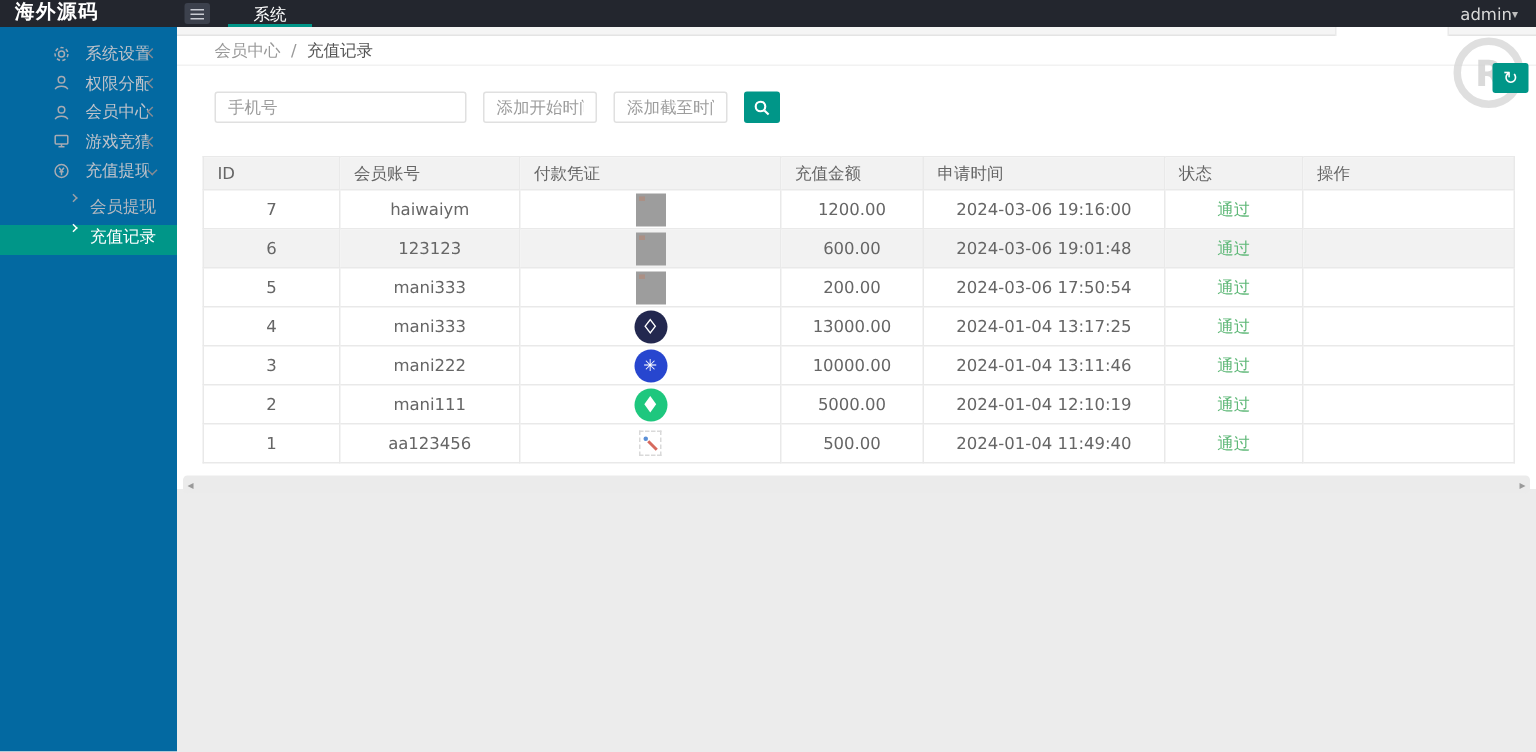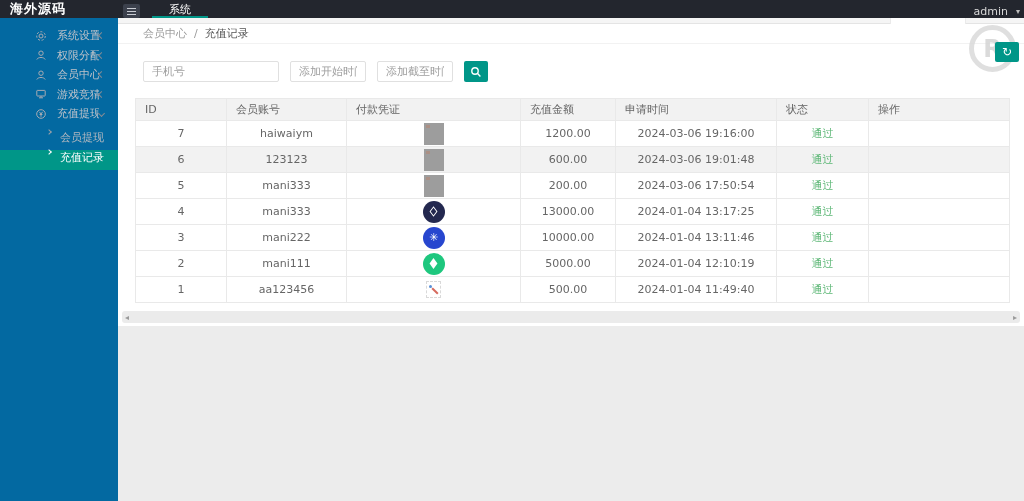--- a/index.html
+++ b/index.html
@@ -2,29 +2,29 @@
 <html><head>
 <meta charset="utf-8">
 <style>
   *{margin:0;padding:0;box-sizing:border-box}
   html,body{width:1024px;height:501px}
   body{position:relative;overflow:hidden;background:#ececec;
        font-family:"DejaVu Sans","Liberation Sans",sans-serif;font-size:12px;color:#666}
 
   
   .topbar{position:absolute;top:0;left:0;width:1024px;height:18px;background:#23262e;
-          display:flex;align-items:flex-end;z-index:6}
+          display:flex;align-items:center;z-index:6}
   .logo{width:118px;padding-left:10px;color:#fff;font-size:13px;font-weight:bold;letter-spacing:1px;line-height:18px}
   .burger{width:17px;height:14px;margin-left:5px;background:#3c414d;border-radius:2px;
           display:flex;align-items:center;justify-content:center;cursor:pointer}
   .burger i{display:block;width:9px;height:1px;background:#c9ccd3;box-shadow:0 -3px 0 #c9ccd3,0 3px 0 #c9ccd3}
   .topnav{position:relative;height:18px;display:flex;align-items:center;margin-left:12px;
           padding:0 17px;color:#fff;font-size:11px;cursor:pointer}
   .topnav::after{content:"";position:absolute;left:0;right:0;bottom:0;height:2px;background:#009688}
-  .adminbox{margin-left:auto;padding-right:4px;display:flex;align-items:center;gap:8px;
+  .adminbox{margin-left:auto;padding-right:12px;display:flex;align-items:center;gap:0;
             color:#d8d8d8;font-size:11px;cursor:pointer}
   .caret{font-size:8px;color:#bdbdbd}
 
   
   .sidebar{position:absolute;top:18px;left:0;bottom:0;width:118px;background:#0369a1;padding-top:8px;z-index:5}
   .side-item{height:19.5px;display:flex;align-items:center;padding:0 14px 0 35px;
              color:#c0c3ca;font-size:11px;cursor:pointer}
   .side-item svg{margin-right:10px;flex:none}
   .side-item .lbl{flex:1;white-space:nowrap;overflow:hidden}
   .chev{width:5px;height:5px;border-left:1px solid #878b93;border-bottom:1px solid #878b93;
@@ -50,27 +50,27 @@
               padding-left:25px;font-size:11px;color:#999;border-bottom:1px solid #f2f2f2}
   .crumb-cur{color:#555}
   .content{background:#fff;height:282px;position:relative}
 
   
   .searchbar{display:flex;align-items:center;gap:11px;padding:17px 0 0 25px}
   .searchbar input{height:21px;border:1px solid #e0e0e0;border-radius:2px;padding:0 8px;
                    font-size:11px;color:#666;outline:none;background:#fff;
                    font-family:"DejaVu Sans","Liberation Sans",sans-serif}
   .searchbar input::placeholder{color:#9d9d9d}
-  .in-phone{width:136px}
+  .in-phone{width:168px}
   .in-date{width:76px}
   .search-btn{width:24px;height:21px;background:#009688;border:none;border-radius:2px;
               display:flex;align-items:center;justify-content:center;cursor:pointer}
 
   
-  table{border-collapse:collapse;table-layout:fixed;width:874px;margin:16px 0 0 17px}
+  table{border-collapse:collapse;table-layout:fixed;width:874px;margin:22px 0 0 17px}
   col.c0{width:91px}col.c1{width:120px}col.c2{width:174px}col.c3{width:95px}
   col.c4{width:161px}col.c5{width:92px}col.c6{width:141px}
   th,td{border:1px solid #e9e9e9;font-size:11px;color:#666;white-space:nowrap;overflow:hidden}
   th{background:#f2f2f2;height:22px;font-weight:normal;text-align:left;padding-left:9px}
   td{height:26px;text-align:center;padding:0}
   tr.stripe td{background:#f2f2f2}
   .status-link{color:#5FB878;text-decoration:none;cursor:pointer}
 
   
   .voucher{position:relative;display:inline-flex;align-items:center;justify-content:center;vertical-align:middle}

